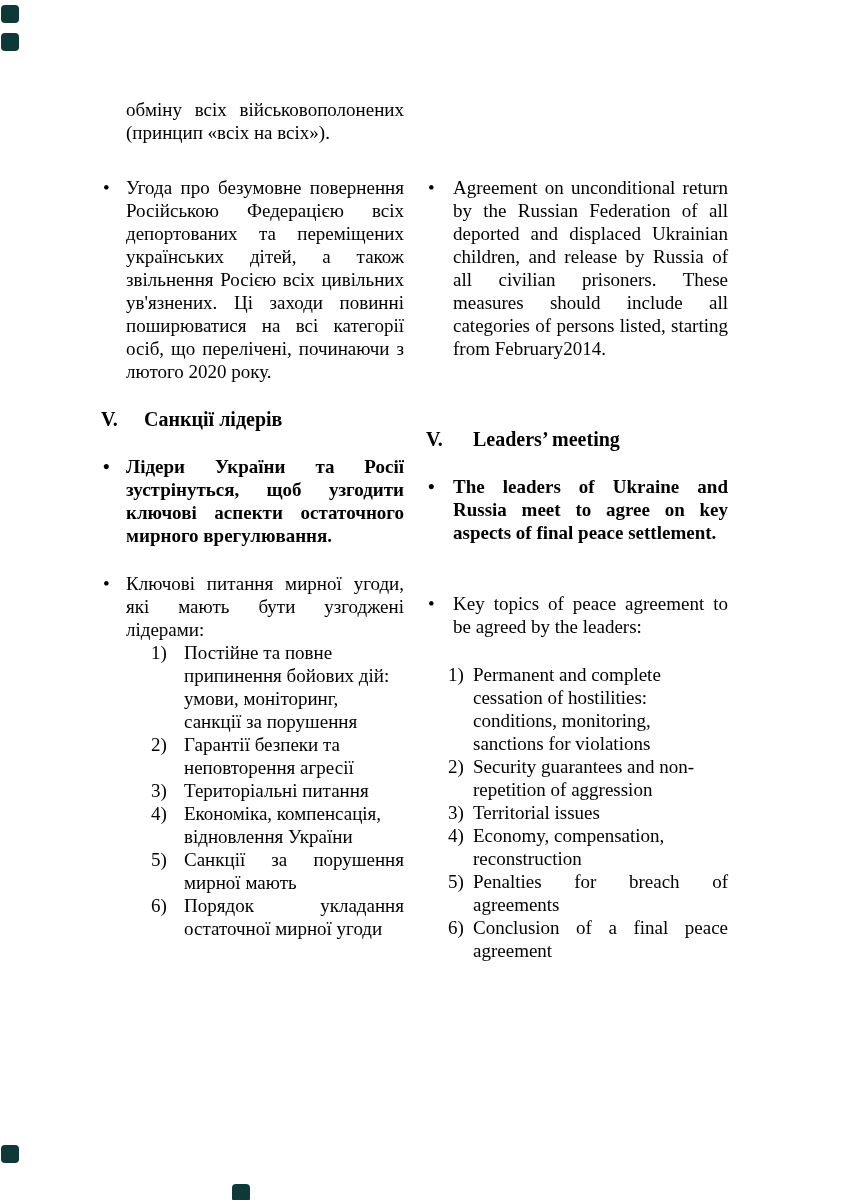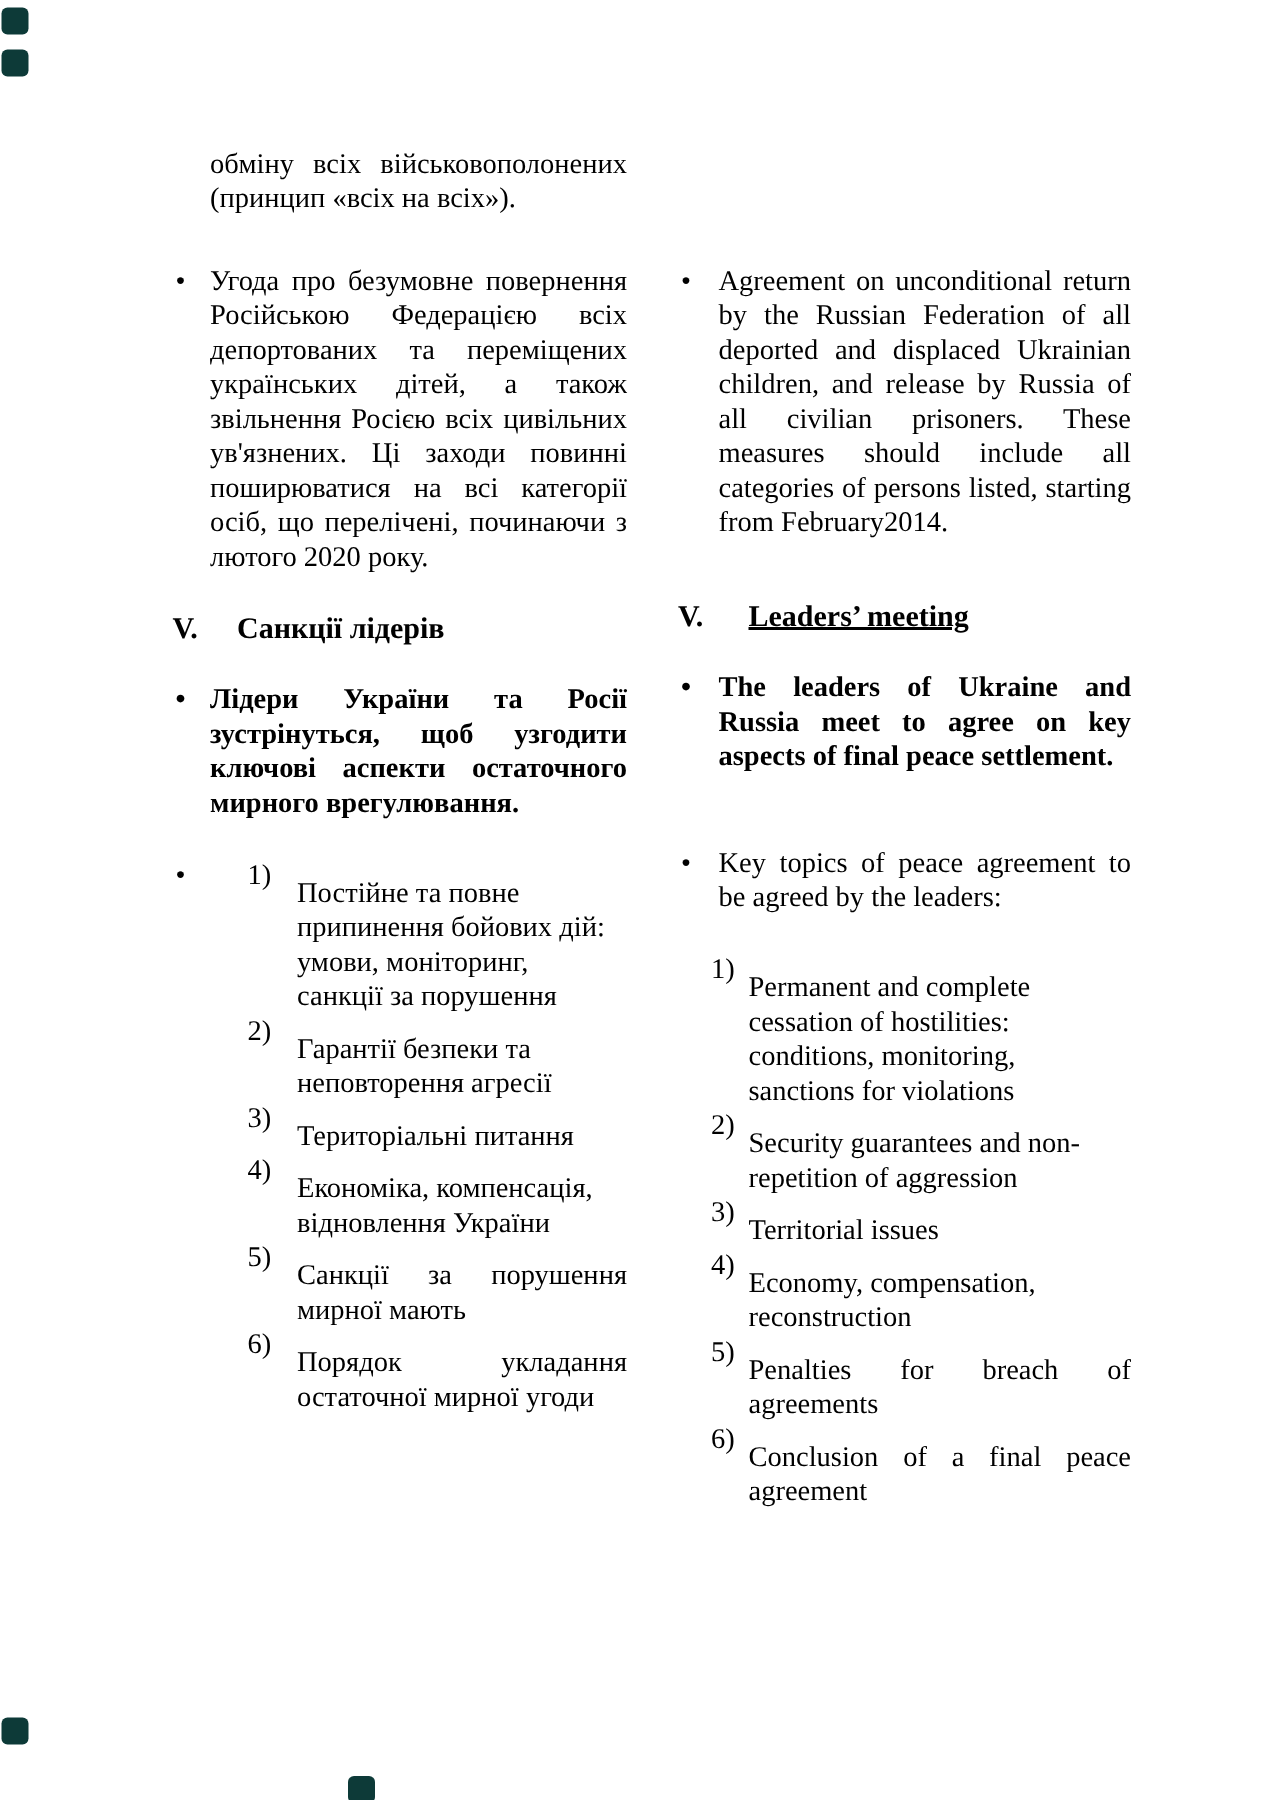--- a/index.html
+++ b/index.html
@@ -1,50 +1,50 @@
 <!DOCTYPE html>
 <html><head>
 <meta charset="utf-8">
 <style>
   html,body{margin:0;padding:0;background:#fff;}
   .page{
     position:relative;width:851px;height:1200px;background:#ffffff;overflow:hidden;
     font-family:"Liberation Serif","DejaVu Serif",serif;
     font-size:19px;line-height:23px;color:#000;
   }
-  .content{position:absolute;left:115px;top:98px;display:flex;gap:34px;}
+  .content{position:absolute;left:101px;top:98px;display:flex;gap:22px;}
   .col-left{width:303px;}
   .col-right{width:302px;}
   .para{margin:0;padding-left:25px;text-align:justify;}
   .bullet{position:relative;margin:0;text-align:justify;}
   .col-left .bullet{padding-left:25px;}
   .col-right .bullet{padding-left:27px;}
   .bmark{position:absolute;left:2px;top:0;}
   .bold{font-weight:bold;}
   .heading{font-weight:bold;font-size:20px;margin:0;}
   .hnum{display:inline-block;}
   .col-left .hnum{width:43px;}
   .col-right .hnum{width:47px;}
   .col-left .nlist{padding-left:50px;}
   .col-right .nlist{padding-left:22px;}
   .nitem{display:flex;}
   .nnum{flex:none;}
   .col-left .nnum{width:33px;}
   .col-right .nnum{width:25px;}
-  .ntxt{flex:1;min-width:0;margin-top:12px;}
+  .ntxt{flex:1;min-width:0;}
   .ntxt.pre{white-space:pre-line;text-align:left;}
   .ntxt.just{text-align:justify;}
   
   .col-left .sp-b1{margin-top:32px;}
   .col-left .sp-head{margin-top:25px;}
   .col-left .sp-b2{margin-top:24px;}
   .col-left .sp-b3{margin-top:25px;}
   .col-left .sp-list{margin-top:0;}
   .col-right .sp-b1{margin-top:78px;}
-  .col-right .sp-head{margin-top:40px;text-decoration:underline;}
+  .col-right .sp-head{margin-top:68px;}
   .col-right .sp-b2{margin-top:24px;}
   .col-right .sp-b3{margin-top:48px;}
   .col-right .sp-list{margin-top:25px;}
   
   .cmark{position:absolute;width:18px;height:18px;border-radius:4px;}
   .cmark.m1{left:1px;top:5px;}
   .cmark.m2{left:1px;top:33px;}
   .cmark.m3{left:1px;top:1145px;}
   .cmark.m4{left:232px;top:1184px;}
 </style>
@@ -73,20 +73,21 @@
         <span class="hnum">V.</span><span>Санкції лідерів</span>
       </div>
 
       <div class="bullet bold sp-b2">
         <span class="bmark">•</span>
         <span>Лідери України та Росії зустрінуться, щоб узгодити ключові аспекти остаточного мирного врегулювання.</span>
       </div>
 
       <div class="bullet sp-b3">
         <span class="bmark">•</span>
+        <span>Ключові питання мирної угоди, які мають бути узгоджені лідерами:</span>
       </div>
 
       <div class="nlist sp-list">
         <div class="nitem">
           <span class="nnum">1)</span>
           <span class="ntxt pre">Постійне та повне
 припинення бойових дій:
 умови, моніторинг,
 санкції за порушення</span>
         </div>

